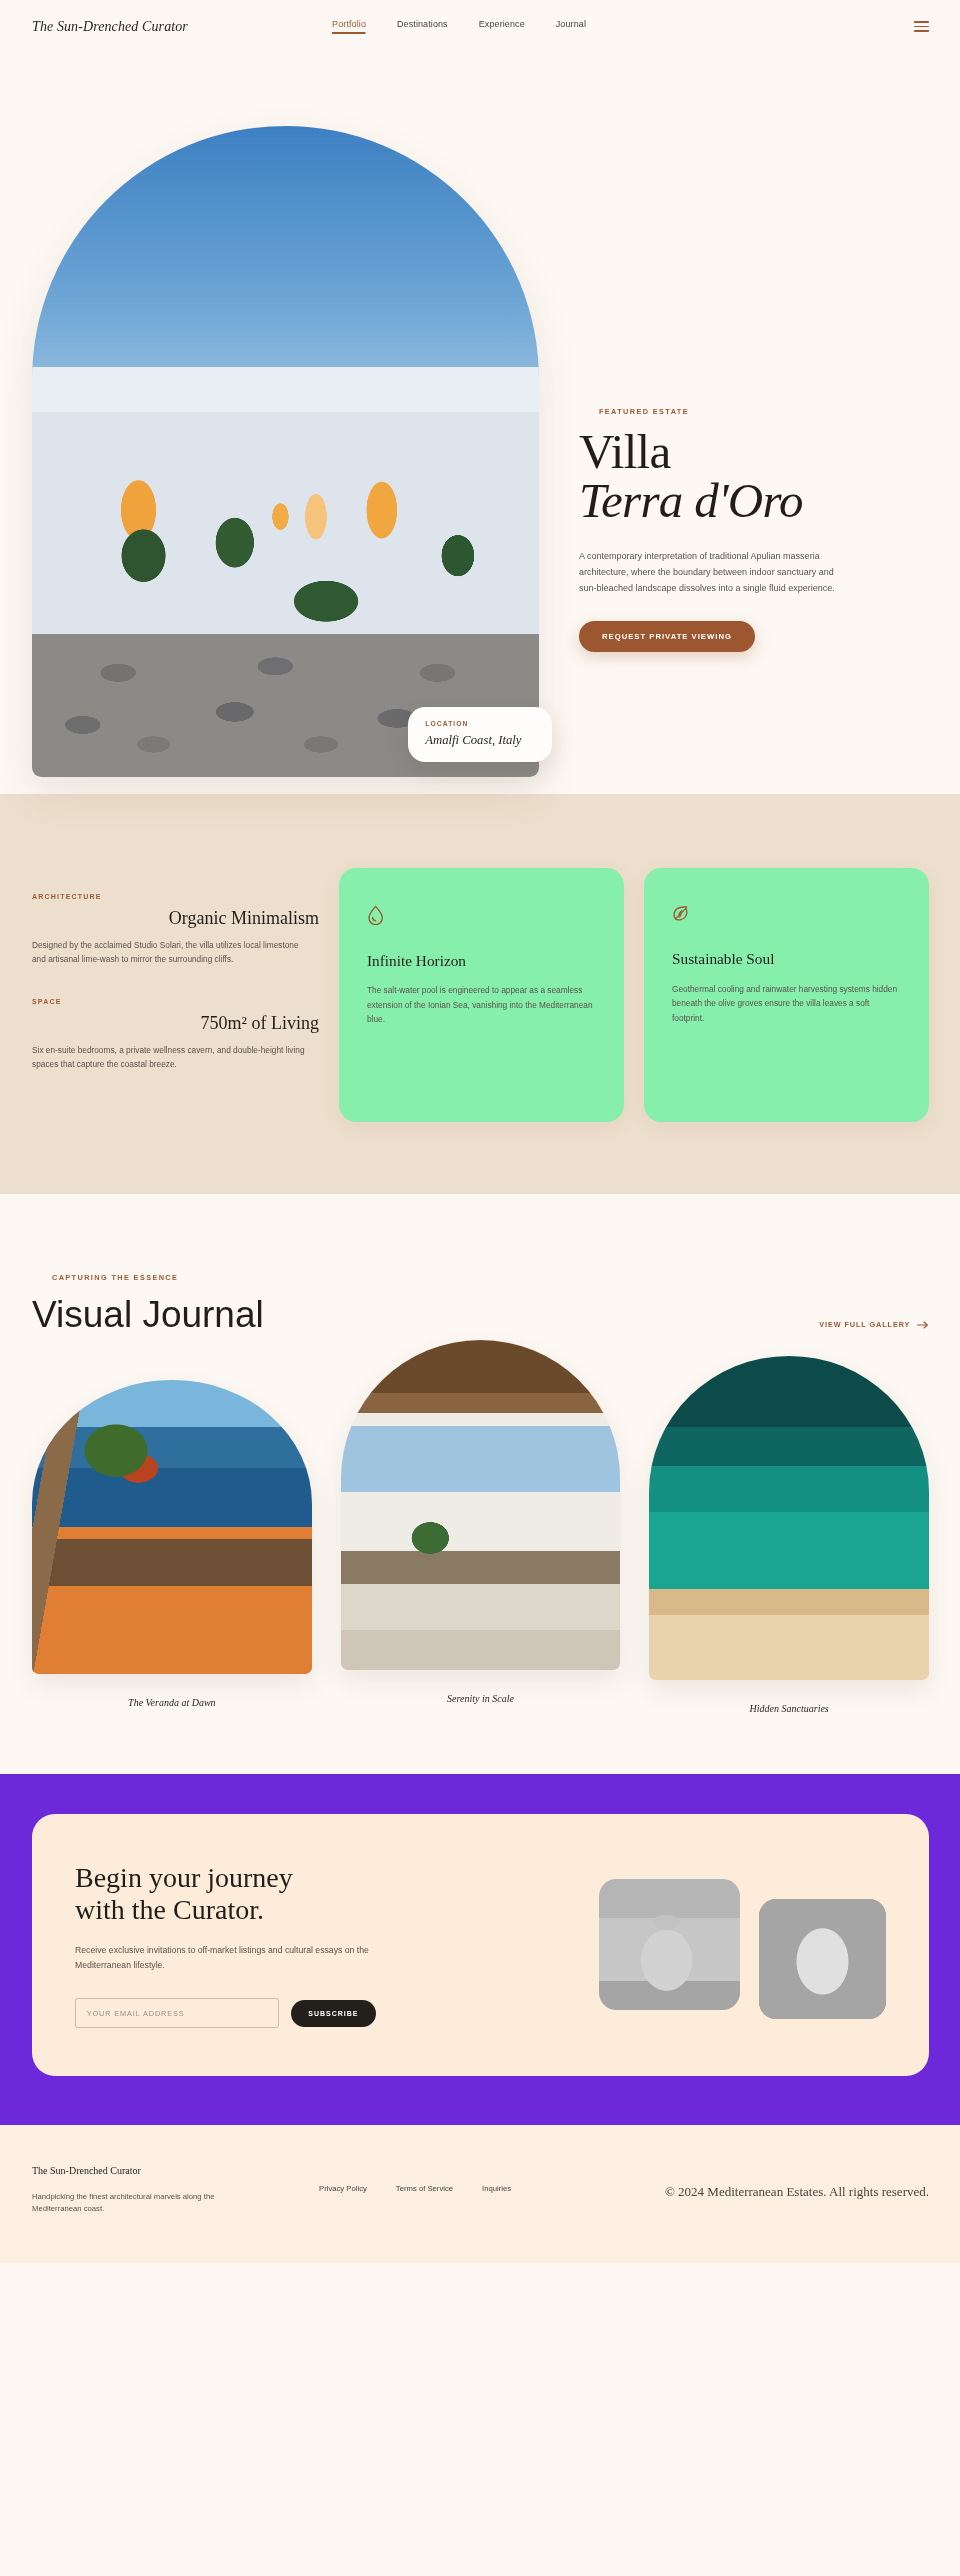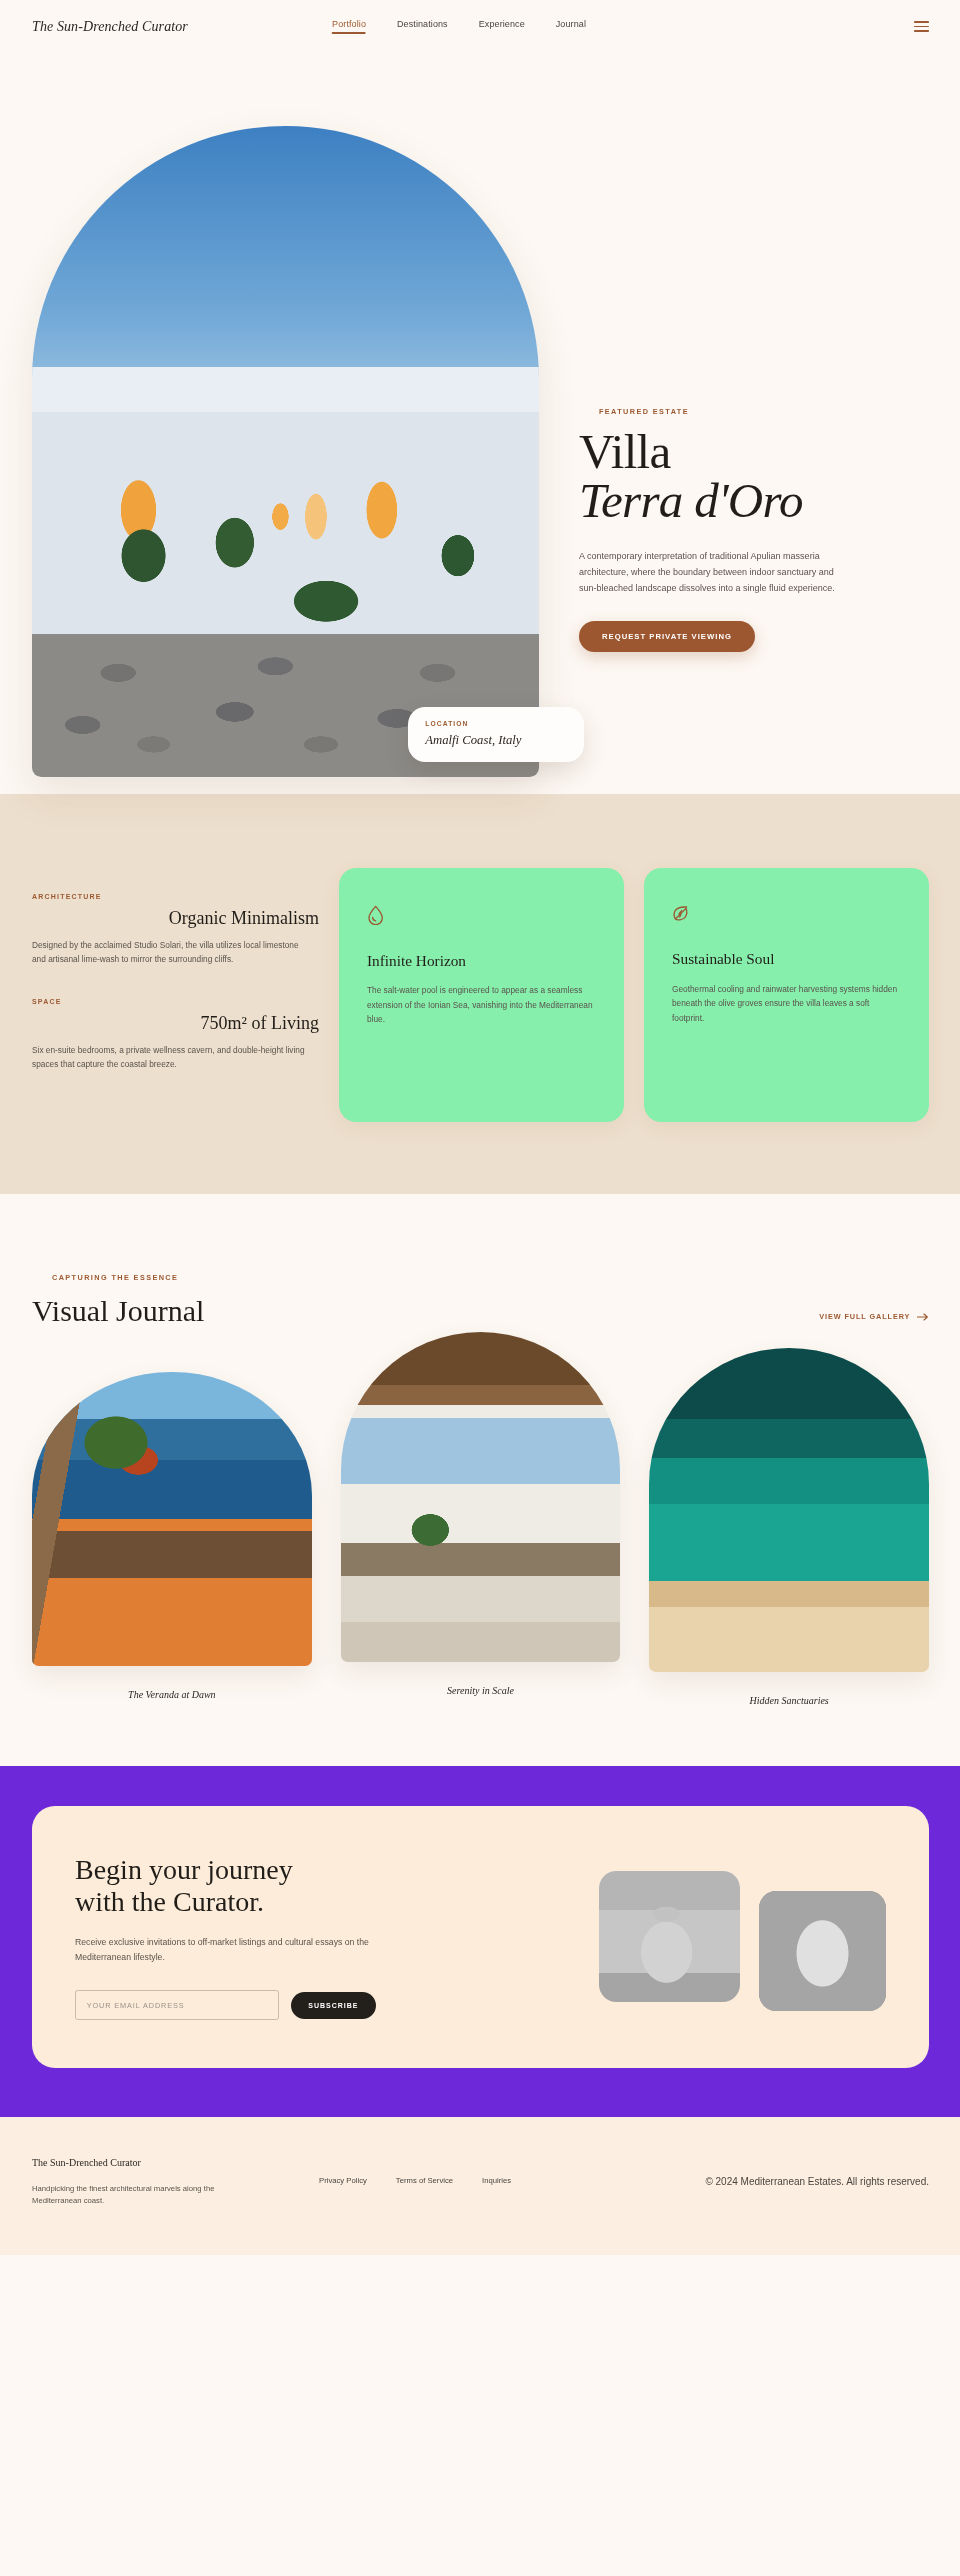--- a/index.html
+++ b/index.html
@@ -108,21 +108,21 @@
       
       linear-gradient(#00000000 0 37%, #e9eef4 37% 44%, #dde4ec 44% 78%, #00000000 78%),
       
       linear-gradient(#3d80c2 0%, #6fa7d6 28%, #a8c9e4 47%, #d5e3ee 56%, #e7edf3 60%, #e7edf3 100%);
     background-repeat: no-repeat;
   }
   .loc-card {
     position: absolute;
     left: 408px;
     top: 654px;
-    width: 176px;
+    width: 144px;
     background: #fffdfb;
     border-radius: 17.3px;
     padding: 13.3px 17.3px 14.7px;
     box-shadow: 0 9.3px 24px rgba(80,50,25,.14);
     z-index: 4;
   }
   .loc-label {
     font-size: 6.7px;
     letter-spacing: 1.1px;
     font-weight: bold;
@@ -220,22 +220,22 @@
     font-size: 15.3px;
     color: #211d19;
     margin-bottom: 13.3px;
   }
   .card-p { font-size: 8.3px; line-height: 1.75; color: #5a534c; }
 
   
   .gallery { background: #fdf8f3; padding: 79px 32px 60px; }
   .gal-head { position: relative; }
   .gal-title {
-    font-family: Liberation Serif, serif;
-    font-size: 30px;
+    font-family: Liberation Sans, sans-serif;
+    font-size: 37px;
     color: #211d19;
     margin-top: 6.7px;
   }
   .gal-link {
     position: absolute;
     right: 0;
     bottom: 6.7px;
     font-size: 7.3px;
     letter-spacing: 0.9px;
     font-weight: bold;
@@ -380,21 +380,21 @@
   .f-brand { width: 287px; flex: none; }
   .f-brand-name {
     font-family: "Liberation Serif", serif;
     font-size: 10px;
     color: #2a2622;
     margin-bottom: 14.7px;
   }
   .f-brand-desc { font-size: 7.7px; line-height: 1.68; color: #5a534c; width: 200px; }
   .f-links { display: flex; gap: 29px; padding-top: 19.3px; }
   .f-link { font-size: 7.7px; color: #4a443e; cursor: pointer; white-space: nowrap; }
-  .f-copy { margin-left: auto; padding-top: 19.3px; font-size: 10px; color: #4a443e; white-space: nowrap; }
+  .f-copy { margin-left: auto; padding-top: 19.3px; font-size: 13px; color: #4a443e; white-space: nowrap; font-family: Liberation Serif, serif; }
 </style>
 </head>
 <body>
 
 <div class="page">
 
   <div class="header">
     <div class="brand">The Sun-Drenched Curator</div>
     <div class="nav">
       <div class="nav-item active">Portfolio</div>

